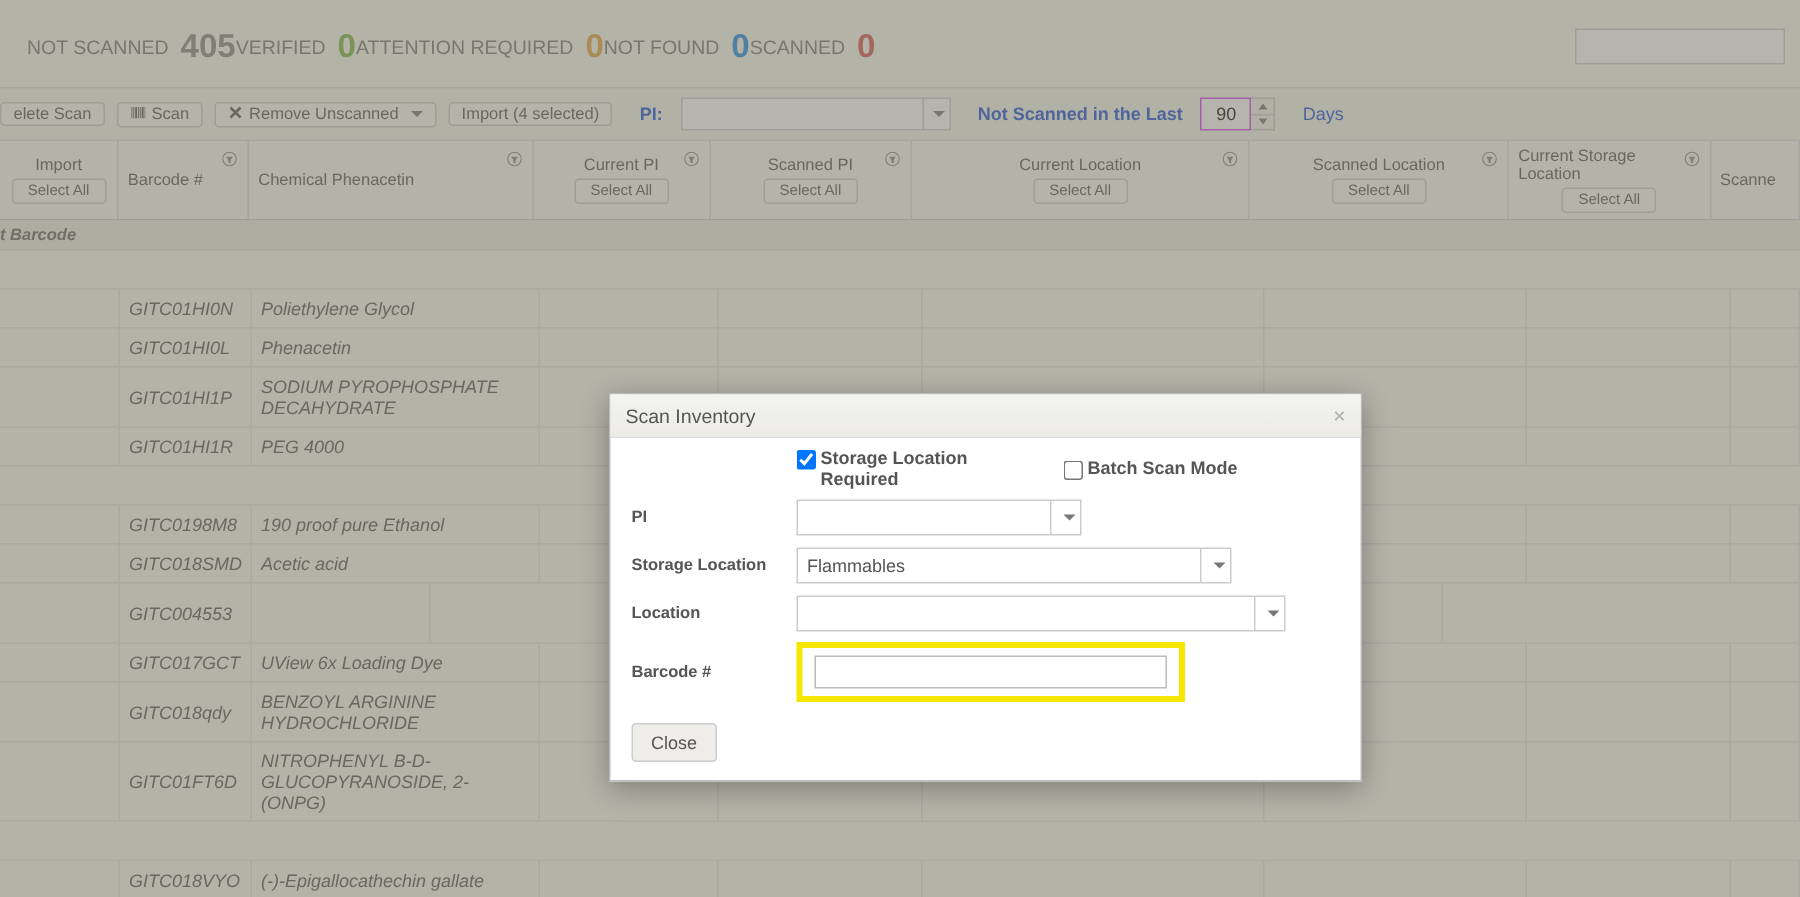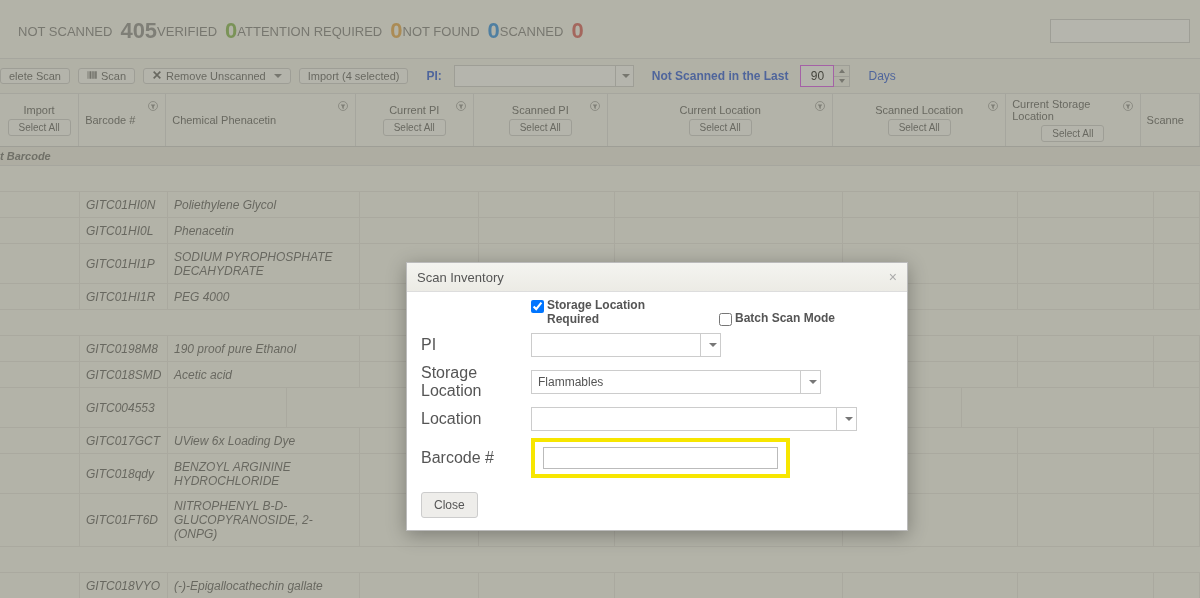--- a/index.html
+++ b/index.html
@@ -102,22 +102,22 @@
   .data-row .c-rest{flex:1}
   .data-row.tall{min-height:40px}
 
   
   .overlay{ position:absolute; inset:0; background:rgba(120,120,105,0.55);}
   .modal{ position:absolute; left:406px; top:262px; width:502px; background:#fff; border:1px solid #bbb; box-shadow:0 4px 18px rgba(0,0,0,0.3);}
   .modal-header{ background:linear-gradient(#f4f4f0,#ecebe5); border-bottom:1px solid #ddd; padding:6px 10px; display:flex; align-items:flex-end; justify-content:space-between; font-size:13px; color:#555;}
   .modal-header .x{ color:#aaa; font-size:14px; cursor:pointer;}
   .modal-body{ padding:6px 14px 12px 14px;}
   .form-row{ display:flex; align-items:center; margin:6px 0; min-height:26px;}
-  .form-row label{ width:110px; font-size:16px; font-weight:normal; color:#555;}
-  .chk-row{ padding-left:110px; display:flex; gap:28px; align-items:flex-end;}
+  .form-row label{ width:110px; font-size:11px; font-weight:bold; color:#555;}
+  .chk-row{ padding-left:110px; display:flex; gap:18px; align-items:center;}
   .chk{ display:flex; align-items:flex-start; gap:3px; font-weight:bold; font-size:12px; color:#555; max-width:160px;}
   .chk input{ margin-top:2px;}
   .modal-select{ height:24px; border:1px solid #ccc; background:#fff; position:relative; display:flex; align-items:center; padding:0 22px 0 6px; font-size:12px; color:#555;}
   .modal-select .caret-box{ position:absolute; right:0; top:0; bottom:0; width:20px; border-left:1px solid #ccc; display:flex; align-items:center; justify-content:center;}
   .modal-select.w180{width:190px}
   .modal-select.w315{width:326px}
   .modal-select.w290{width:290px}
   .barcode-wrap{ border:4px solid #f7e600; padding:5px 8px; display:inline-block;}
   .barcode-input{ width:235px; height:22px; border:1px solid #bbb; padding:2px 4px;}
   .modal-close-btn{ margin-top:8px; background:#eeedea; border:1px solid #ccc; border-radius:3px; padding:5px 12px; font-size:12px; color:#555; cursor:pointer;}

